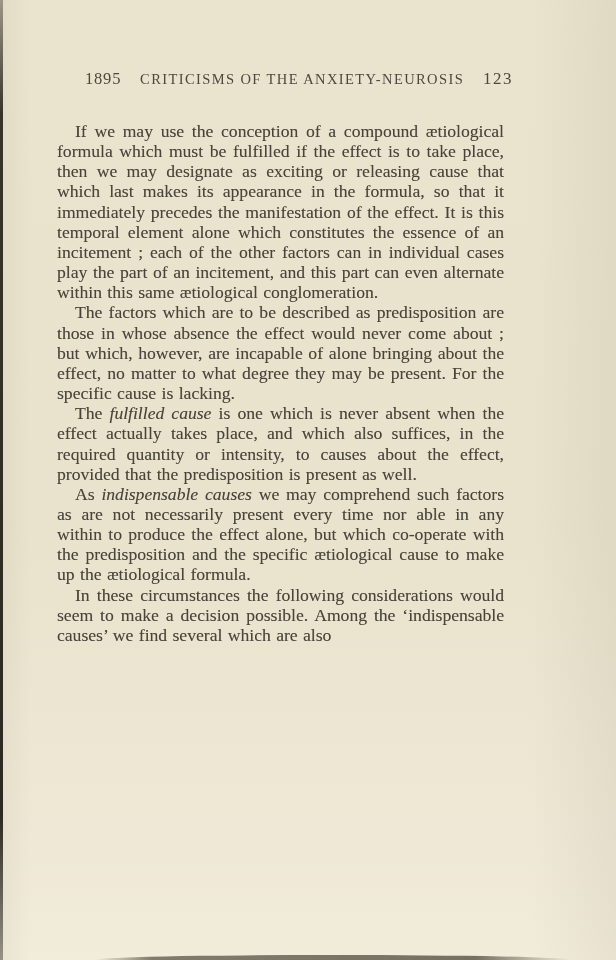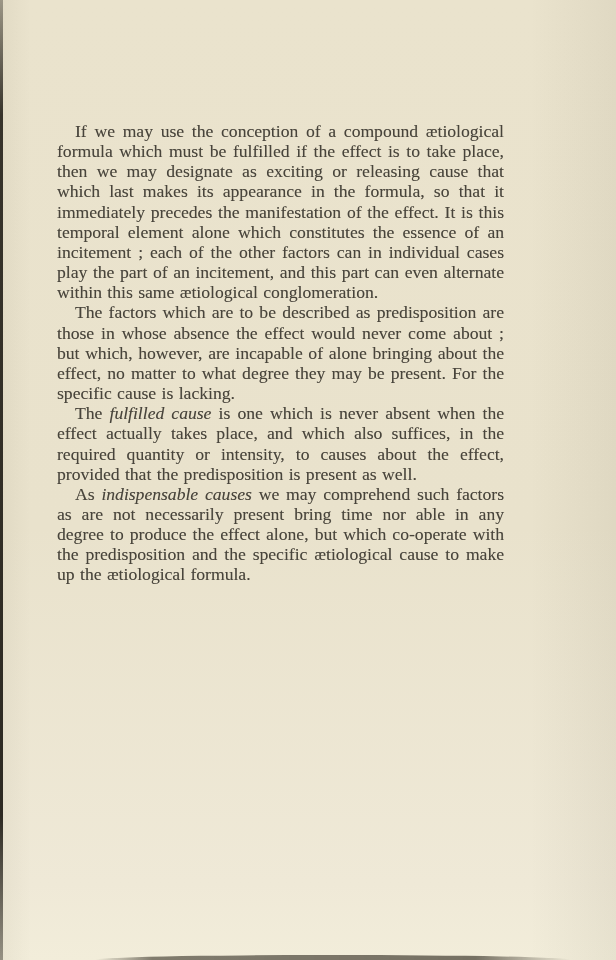--- a/index.html
+++ b/index.html
@@ -81,20 +81,26 @@
     font-style: italic;
   }
 </style>
 </head>
 <body>
 
 <div class="page">
   <div class="left-edge"></div>
   <div class="bottom-edge"></div>
 
+  <header class="running-header">
+    <span class="header-year">1895</span>
+    <span class="header-title">CRITICISMS OF THE ANXIETY-NEUROSIS</span>
+    <span class="header-pagenum">123</span>
+  </header>
 
   <main class="page-body" id="page-body">
       <p><span>If we may use the conception of a compound ætiological formula which must be fulfilled if the effect is to take place, then we may designate as exciting or releasing cause that which last makes its appearance in the formula, so that it immediately precedes the manifestation of the effect. It is this temporal element alone which constitutes the essence of an incitement ; each of the other factors can in individual cases play the part of an incitement, and this part can even alternate within this same ætiological conglomeration.</span></p>
       <p><span>The factors which are to be described as predisposition are those in whose absence the effect would never come about ; but which, however, are incapable of alone bringing about the effect, no matter to what degree they may be present. For the specific cause is lacking.</span></p>
       <p><span>The </span><em>fulfilled cause</em><span> is one which is never absent when the effect actually takes place, and which also suffices, in the required quantity or intensity, to causes about the effect, provided that the predisposition is present as well.</span></p>
-      <p><span>As </span><em>indispensable causes</em><span> we may comprehend such factors as are not necessarily present bring time nor able in any degree to produce the effect alone, but which co-operate with the predisposition and the specific ætiological cause to make up the ætiological formula.</span></p>
+      <p><span>As </span><em>indispensable causes</em><span> we may comprehend such factors as are not necessarily present every time nor able in any within to produce the effect alone, but which co-operate with the predisposition and the specific ætiological cause to make up the ætiological formula.</span></p>
+      <p><span>In these circumstances the following considerations would seem to make a decision possible. Among the ‘indispensable causes’ we find several which are also</span></p>
     </main>
 </div>
 
 </body></html>

